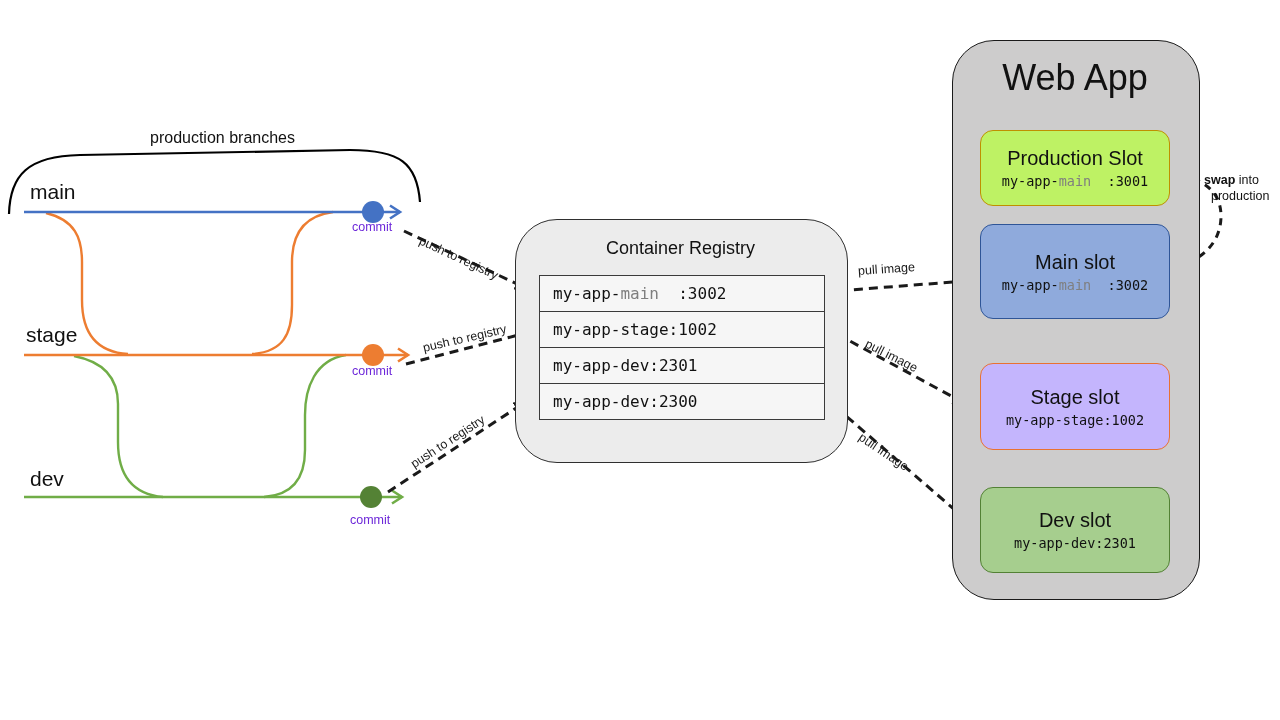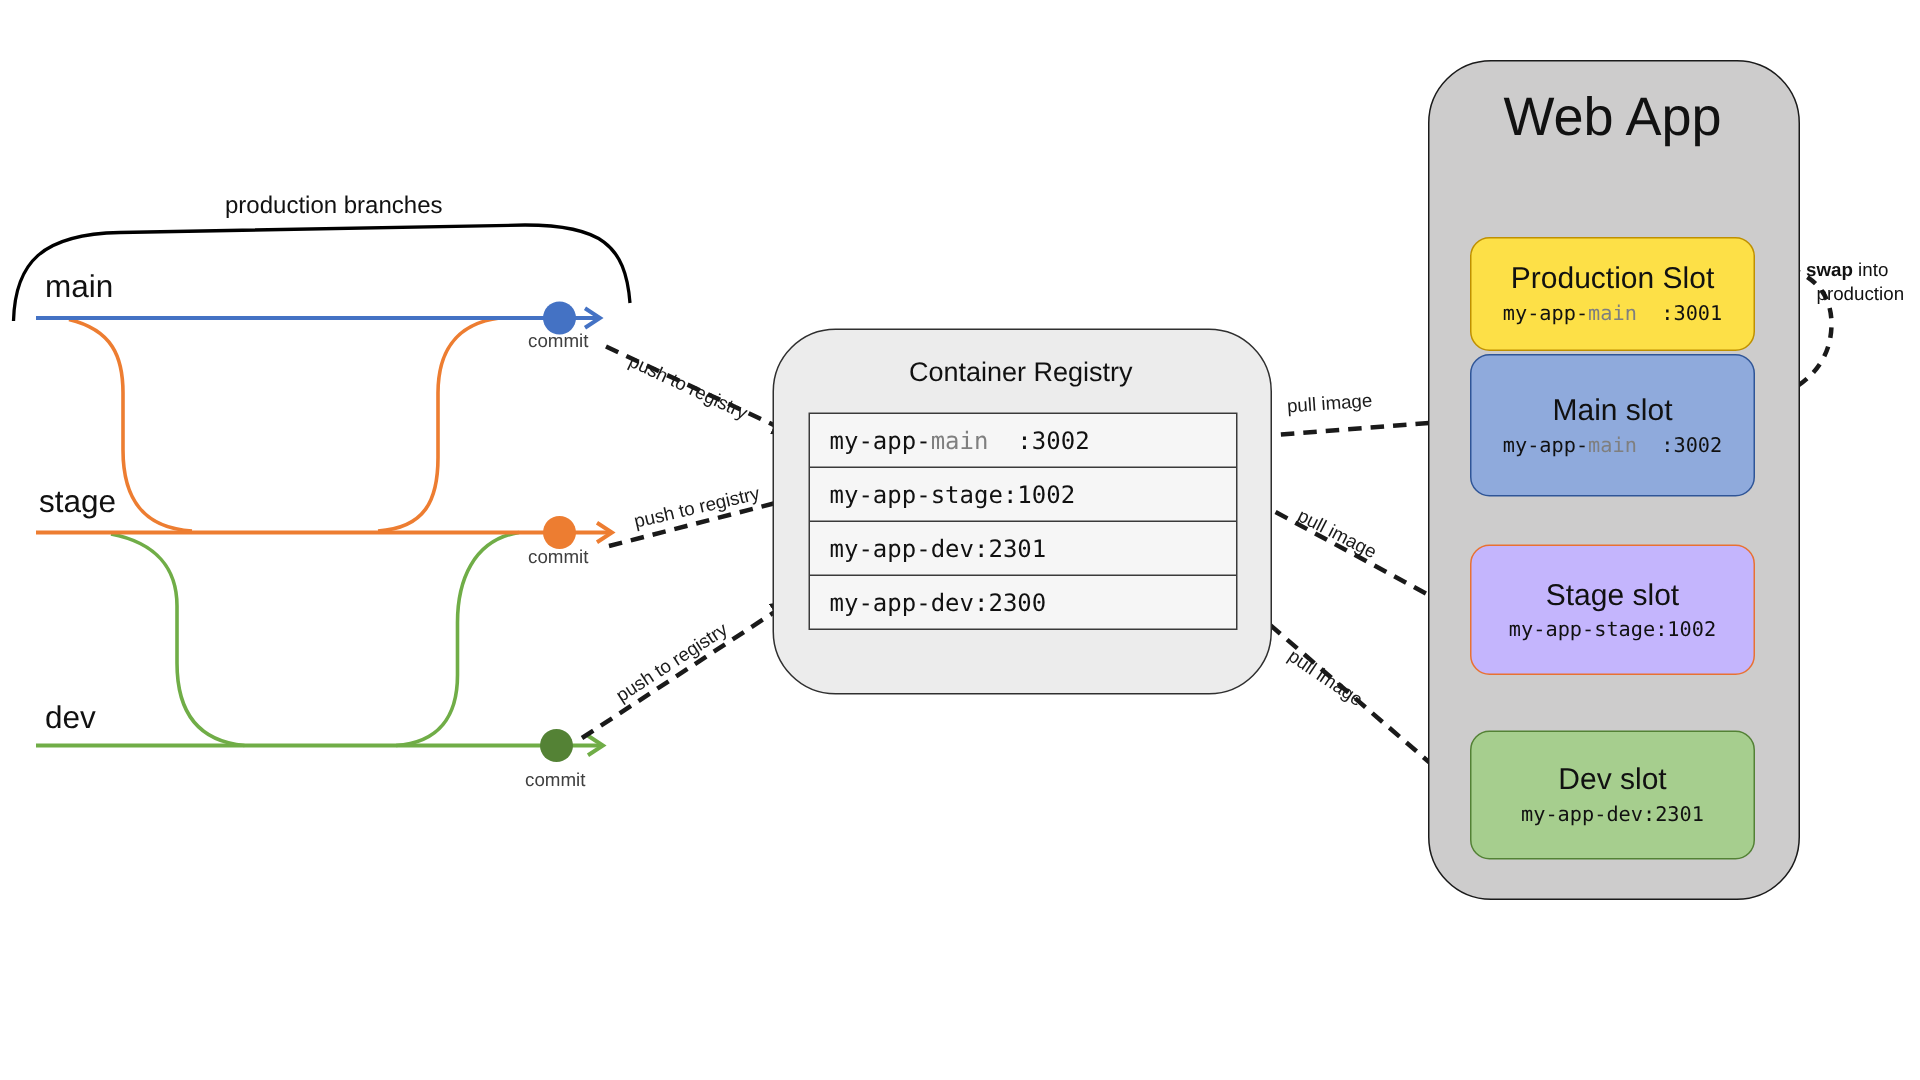--- a/index.html
+++ b/index.html
@@ -3,21 +3,21 @@
 <meta charset="utf-8">
 <style>
   html,body{margin:0;padding:0;background:#fff;}
   .canvas{position:relative;width:1280px;height:720px;background:#ffffff;
           font-family:"Liberation Sans",sans-serif;color:#111;overflow:hidden;}
   .abs{position:absolute;}
   .mono{font-family:"DejaVu Sans Mono",monospace;white-space:pre;}
   .tag-gray{color:#7f7f7f;}
   .brace-label{font-size:16px;text-align:center;}
   .branch-name{font-size:21px;}
-  .commit-label{font-size:12.5px;color:#404040;}
+  .commit-label{font-size:12.5px;color:#6d28d9;}
   .flow-label{font-size:12.5px;color:#1a1a1a;transform-origin:left center;white-space:nowrap;}
   .registry-box{left:515px;top:219px;width:331px;height:242px;background:#ececec;
                 border:1.6px solid #2f2f2f;border-radius:42px;}
   .registry-title{left:515px;top:238px;width:331px;text-align:center;font-size:18px;}
   .registry-table{left:539px;top:275px;width:284px;border:1.5px solid #3a3a3a;background:#f6f6f6;}
   .registry-row{height:35px;line-height:35px;padding-left:13px;font-size:16px;
                 border-bottom:1.5px solid #3a3a3a;}
   .registry-row:last-child{border-bottom:none;}
   .webapp-box{left:952px;top:40px;width:246px;height:558px;background:#cdcccc;
               border:1.5px solid #1a1a1a;border-radius:42px;}
@@ -99,26 +99,26 @@
   <div class="abs registry-table">
     <div class="registry-row mono"><span>my-app-</span><span class="tag-gray">main</span><span>  :3002</span></div>
     <div class="registry-row mono"><span>my-app-stage:1002</span></div>
     <div class="registry-row mono"><span>my-app-dev:2301</span></div>
     <div class="registry-row mono"><span>my-app-dev:2300</span></div>
   </div>
 
   <div class="abs webapp-box"></div>
   <div class="abs webapp-title">Web App</div>
 
-  <div class="abs slot" style="top: 130px; height: 74px; background: #fde047; border-color: rgb(191, 144, 0); margin-top: 28px;">
+  <div class="abs slot" style="top: 130px; height: 74px; background: #bef264; border-color: rgb(191, 144, 0);">
     <div class="slot-title">Production Slot</div>
     <div class="slot-tag mono"><span>my-app-</span><span class="tag-gray">main</span><span>  :3001</span></div>
   </div>
 
-  <div class="abs slot" style="top: 236px; height: 93px; background: rgb(143, 170, 220); border-color: rgb(47, 85, 151);">
+  <div class="abs slot" style="top: 224px; height: 93px; background: rgb(143, 170, 220); border-color: rgb(47, 85, 151);">
     <div class="slot-title">Main slot</div>
     <div class="slot-tag mono"><span>my-app-</span><span class="tag-gray">main</span><span>  :3002</span></div>
   </div>
 
   <div class="abs slot" style="top: 363px; height: 85px; background: #c4b5fd; border-color: rgb(233, 113, 50);">
     <div class="slot-title">Stage slot</div>
     <div class="slot-tag mono">my-app-stage:1002</div>
   </div>
 
   <div class="abs slot" style="top: 487px; height: 84px; background: rgb(166, 206, 142); border-color: rgb(83, 129, 53);">

